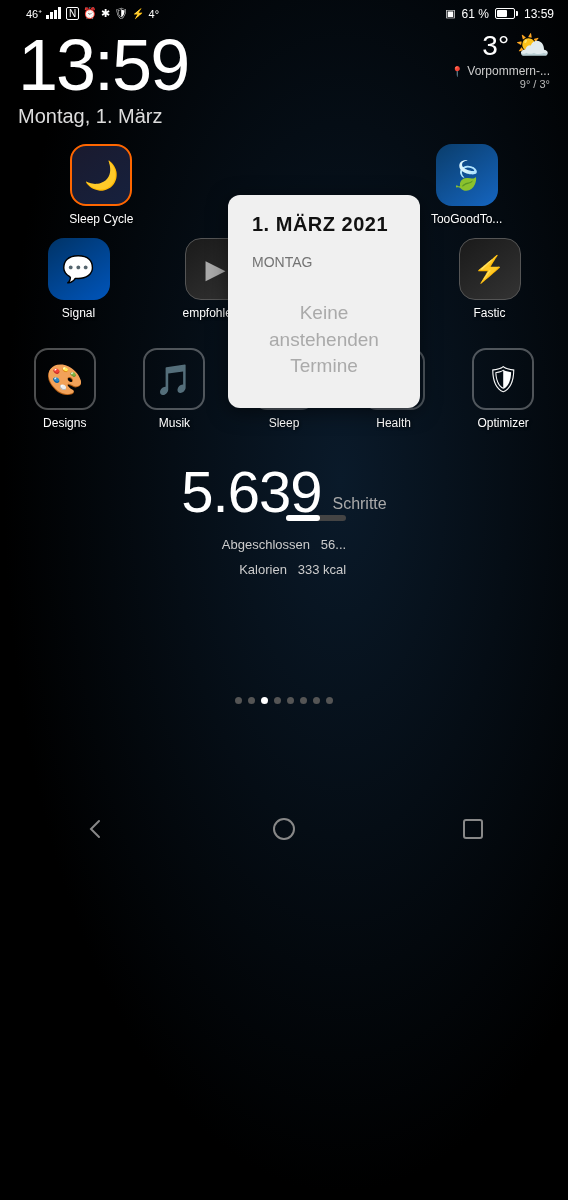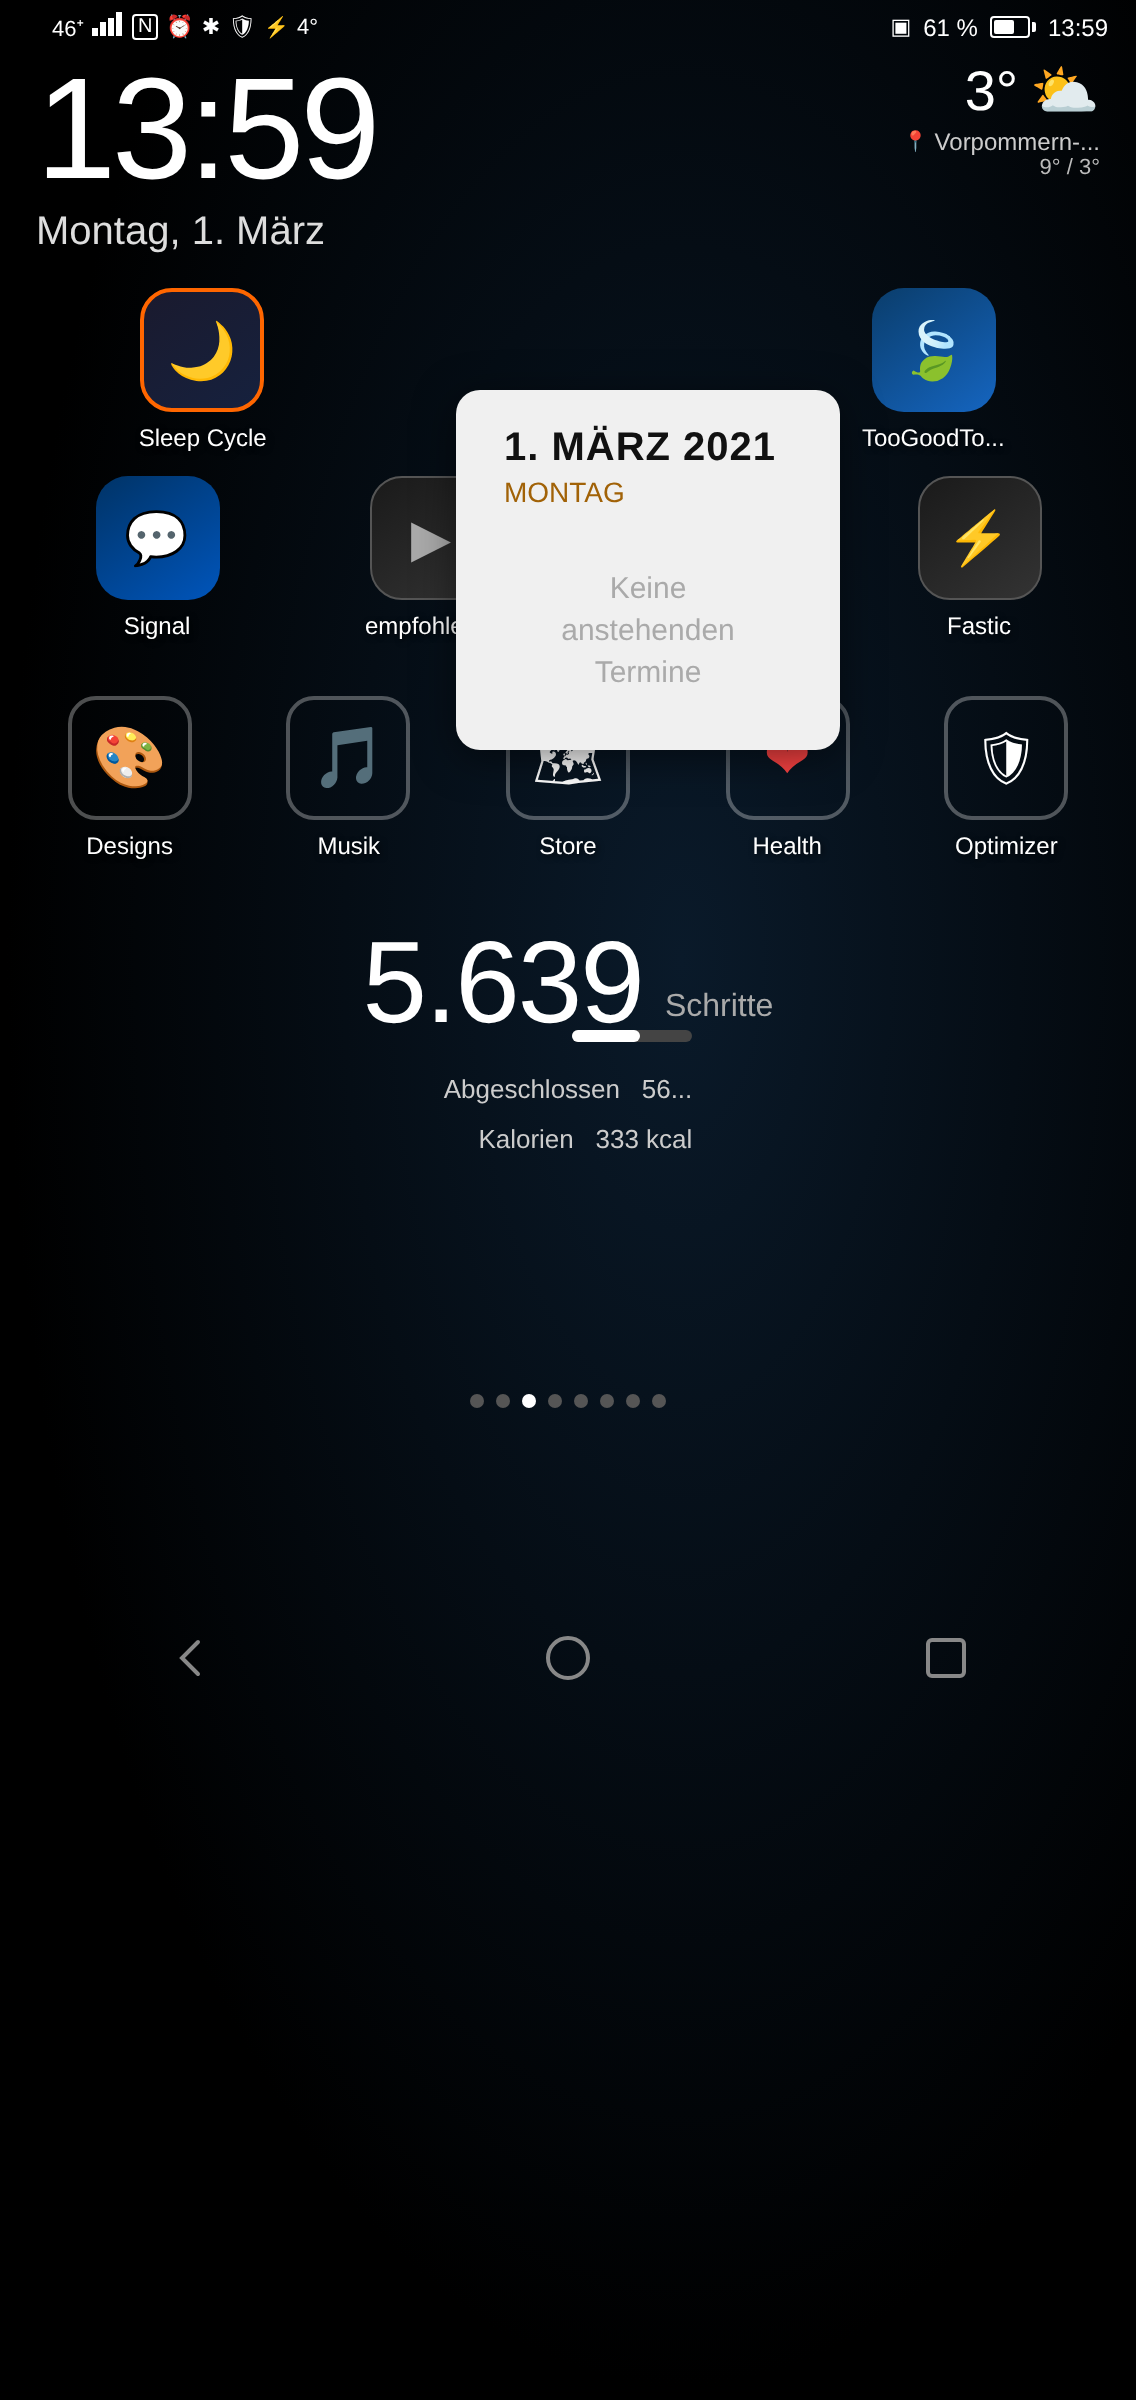--- a/index.html
+++ b/index.html
@@ -124,27 +124,27 @@
       color: #333;
     }
     .calendar-date-big {
       font-size: 20px;
       font-weight: 700;
       color: #111;
       letter-spacing: 0.5px;
     }
     .calendar-weekday {
       font-size: 14px;
-      color: #a16207;
-      margin-top: 2px;
+      color: #737373;
+      margin-top: 18px;
       font-weight: 500;
     }
     .calendar-no-events {
       margin-top: 30px;
-      font-size: 15px;
+      font-size: 19px;
       color: #aaa;
       text-align: center;
       line-height: 1.4;
     }
 
     
     .steps-widget {
       position: relative;
       z-index: 10;
       margin: 0 14px;
@@ -352,21 +352,21 @@
   <div class="app-item">
     <div class="app-icon icon-outline" style="font-size:30px;">
       <span>🎵</span>
     </div>
     <span class="app-label">Musik</span>
   </div>
   <div class="app-item">
     <div class="app-icon icon-outline" style="font-size:28px;">
       <span>🗺</span>
     </div>
-    <span class="app-label">Store</span>
+    <span class="app-label">Sleep</span>
   </div>
   <div class="app-item">
     <div class="app-icon icon-outline" style="font-size:28px;">
       <span style="color:#ff4444;">❤</span>
     </div>
     <span class="app-label">Health</span>
   </div>
   <div class="app-item">
     <div class="app-icon icon-outline" style="font-size:26px;">
       <span>🛡</span>

